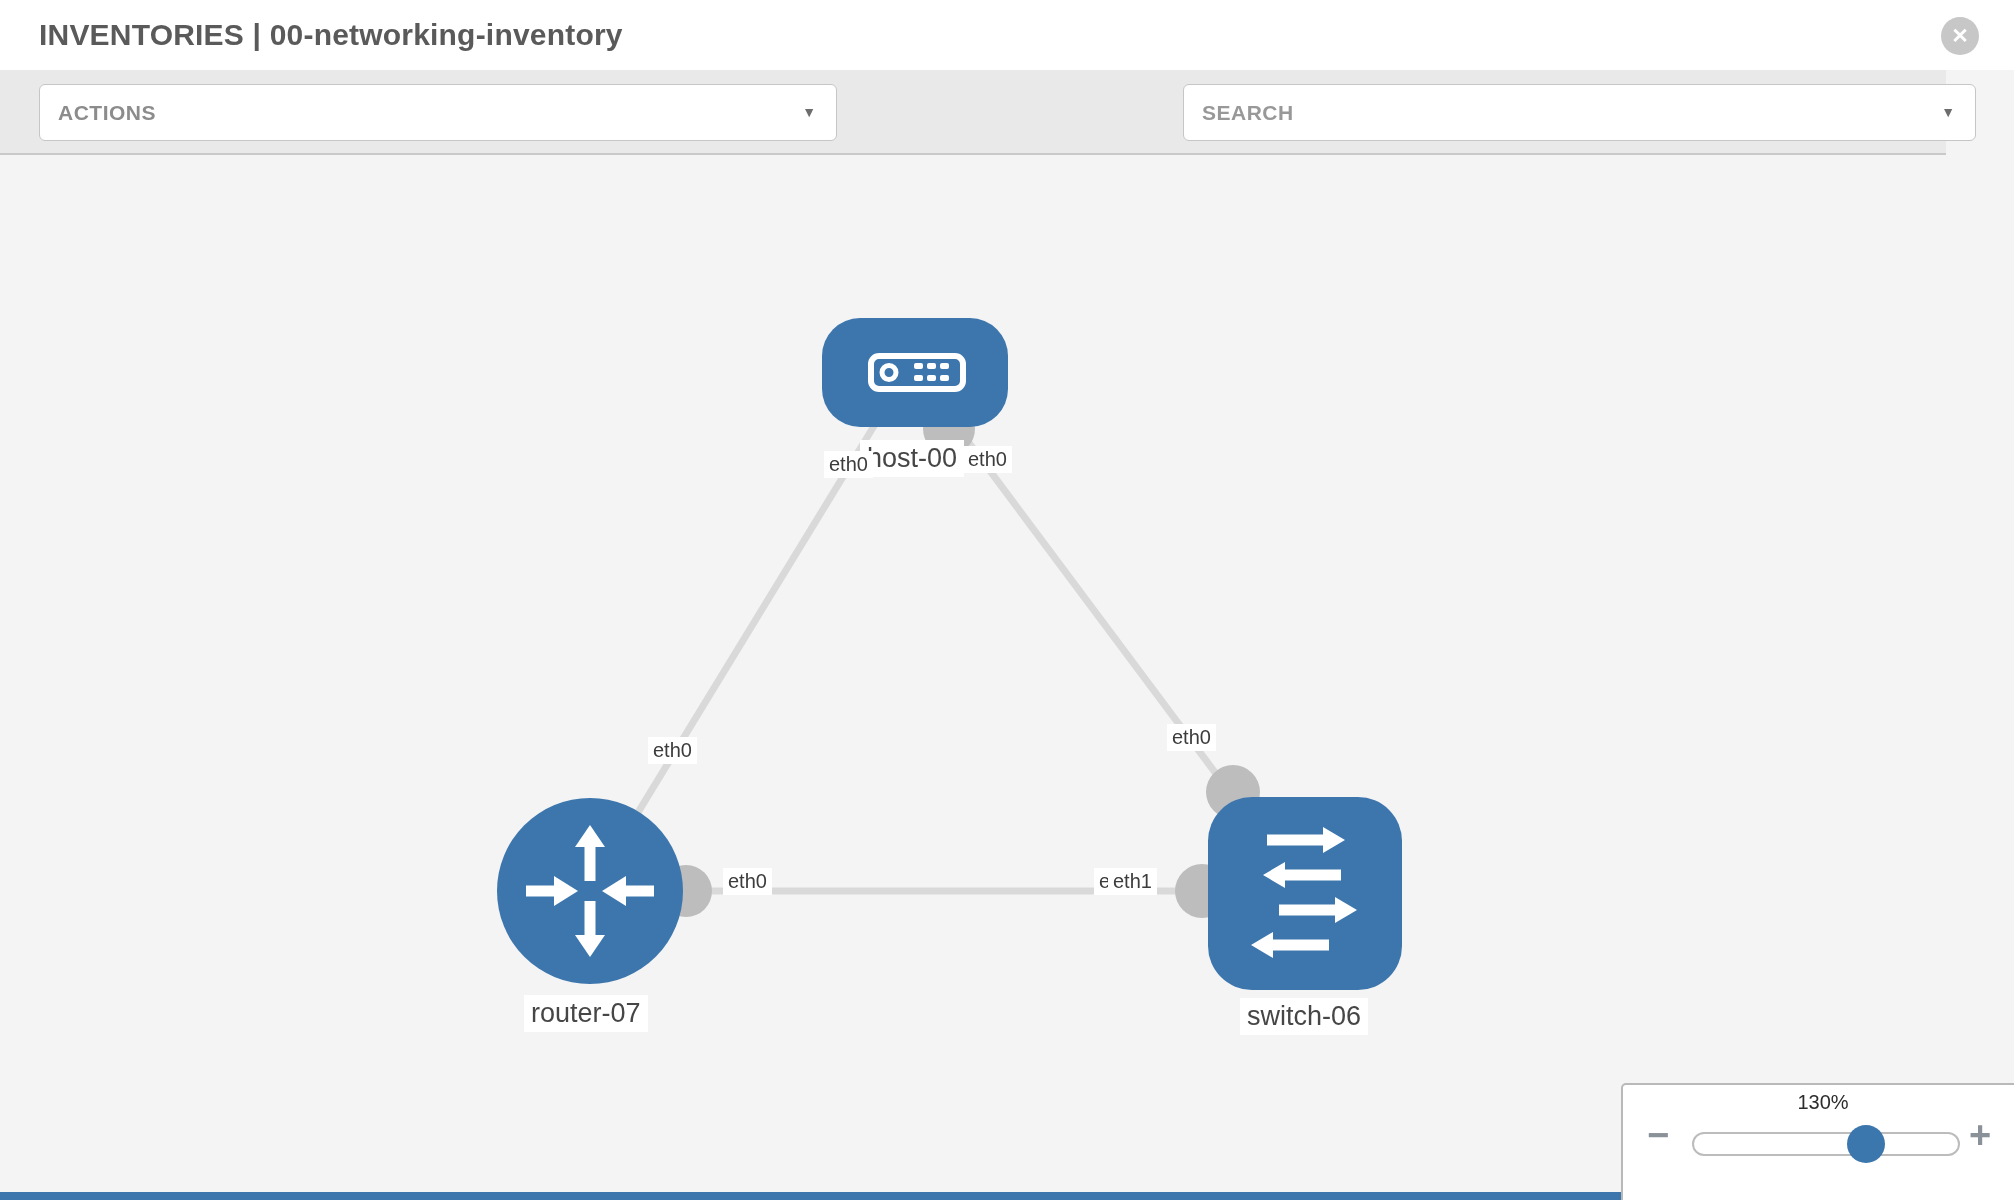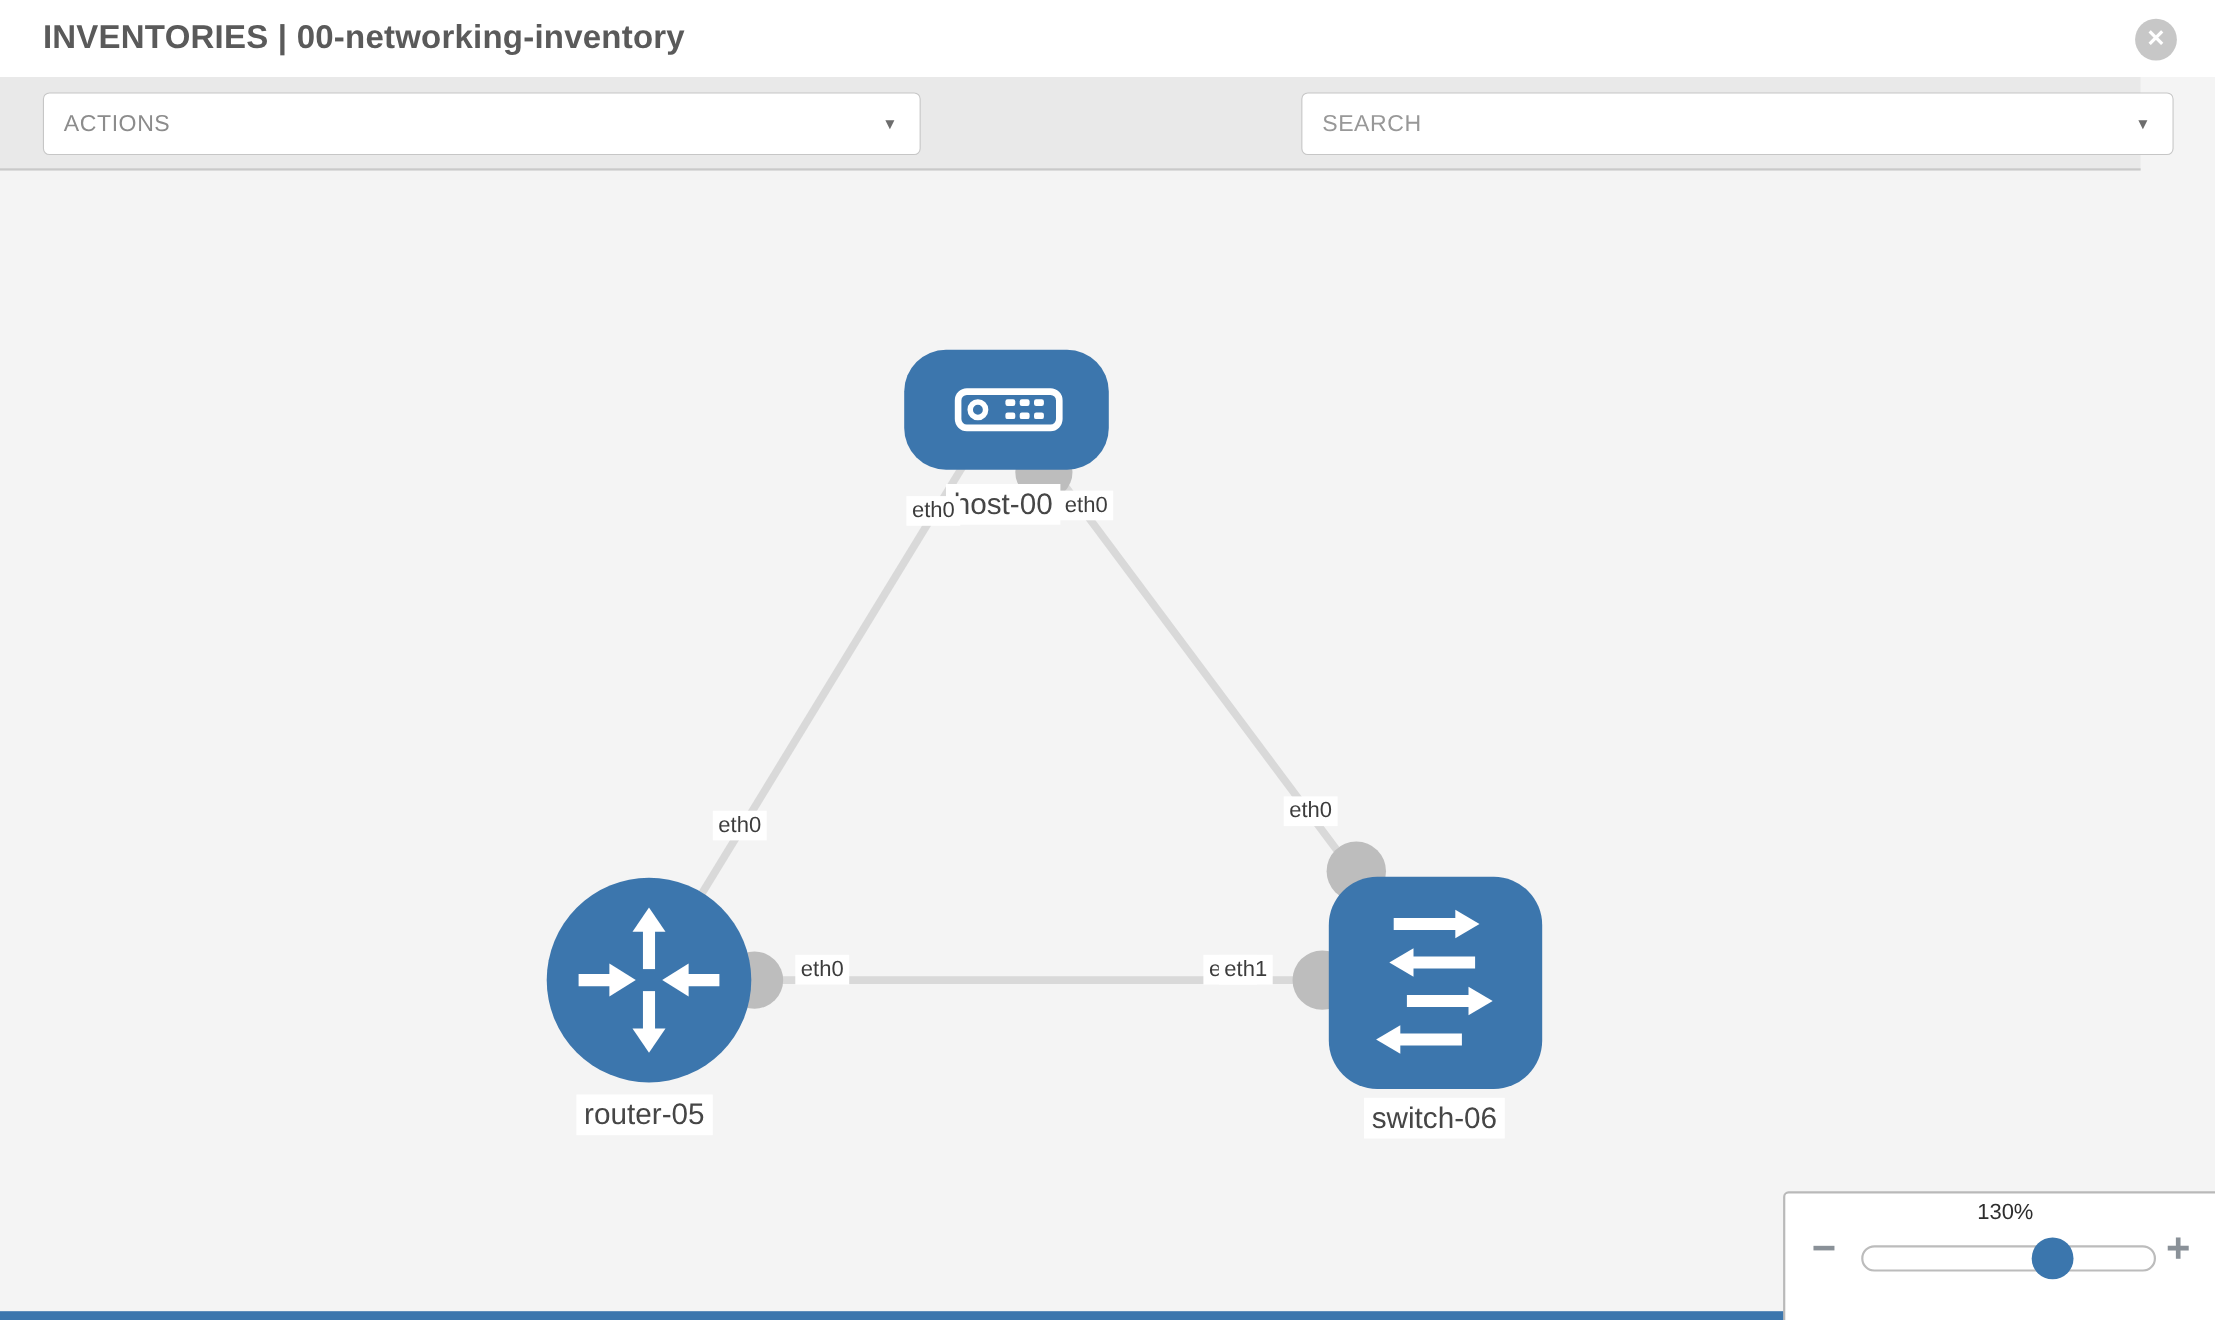--- a/index.html
+++ b/index.html
@@ -7,21 +7,21 @@
   body { font-family:"Liberation Sans", sans-serif; overflow:hidden; background:#fff; }
   #app { position:relative; width:2014px; height:1200px; overflow:hidden; background:#f4f4f4; }
 
   
   #header { position:absolute; left:0; top:0; width:2014px; height:70px; background:#ffffff; z-index:20; }
   #page-title { position:absolute; left:39px; top:0; line-height:70px; font-size:30px; font-weight:bold; color:#5a5a5a; letter-spacing:.2px; }
   #close-btn { position:absolute; left:1941px; top:17px; width:38px; height:38px; border-radius:50%;
                background:#c7c7c7; color:#ffffff; font-size:21px; font-weight:bold; text-align:center; line-height:37px; cursor:pointer; }
 
   
-  #toolbar { position:absolute; left:0; top:70px; width:1946px; height:85px; background:#e9e9e9; border-bottom:2px solid #c9c9c9; z-index:19; }
+  #toolbar { position:absolute; left:0; top:70px; width:1946px; height:85px; background:#e9e9e9; border-bottom:2px solid #c9c9c9; z-index:19;font-weight:bold; }
   .dropdown { position:absolute; top:14px; height:57px; background:#ffffff; border:1px solid #c6c6c6; border-radius:6px; cursor:pointer; }
   .dropdown .dd-label { position:absolute; left:18px; top:0; line-height:55px; font-size:21px; color:#8c8c8c; letter-spacing:.5px; }
   .dropdown .dd-caret { position:absolute; right:20px; top:0; line-height:55px; font-size:14px; color:#6d6d6d; }
   #actions-dd { left:39px; width:798px; }
   #search-dd  { left:1183px; width:793px; }
   #search-dd .dd-label { color:#989898; }
   .tool-btn { position:absolute; width:40px; height:40px; cursor:pointer; }
   #wrench-btn { left:1046px; top:94px; }
   #key-btn    { left:1112px; top:96px; }
   .tool-btn svg { display:block; }
@@ -113,21 +113,21 @@
         <polygon points="-42,-18 -20,-31 -20,-5" stroke="none"></polygon>
         <line x1="-26" y1="17" x2="34" y2="17"></line>
         <polygon points="52,17 30,4 30,30" stroke="none"></polygon>
         <line x1="24" y1="52" x2="-36" y2="52"></line>
         <polygon points="-54,52 -32,39 -32,65" stroke="none"></polygon>
       </g>
     </g>
   </svg>
 
   <div id="lbl-host" class="chip node-label">host-00</div>
-  <div id="lbl-router" class="chip node-label">router-05</div>
+  <div id="lbl-router" class="chip node-label">router-07</div>
   <div id="lbl-switch" class="chip node-label">switch-06</div>
 
   <div id="if-rh-r" class="chip if-label">eth0</div>
   <div id="if-rh-h" class="chip if-label">eth0</div>
   <div id="if-hs-h" class="chip if-label">eth0</div>
   <div id="if-hs-s" class="chip if-label">eth0</div>
   <div id="if-rs-r" class="chip if-label">eth0</div>
   <div id="if-rs-s0" class="chip if-label">eth0</div>
   <div id="if-rs-s1" class="chip if-label">eth1</div>
 

